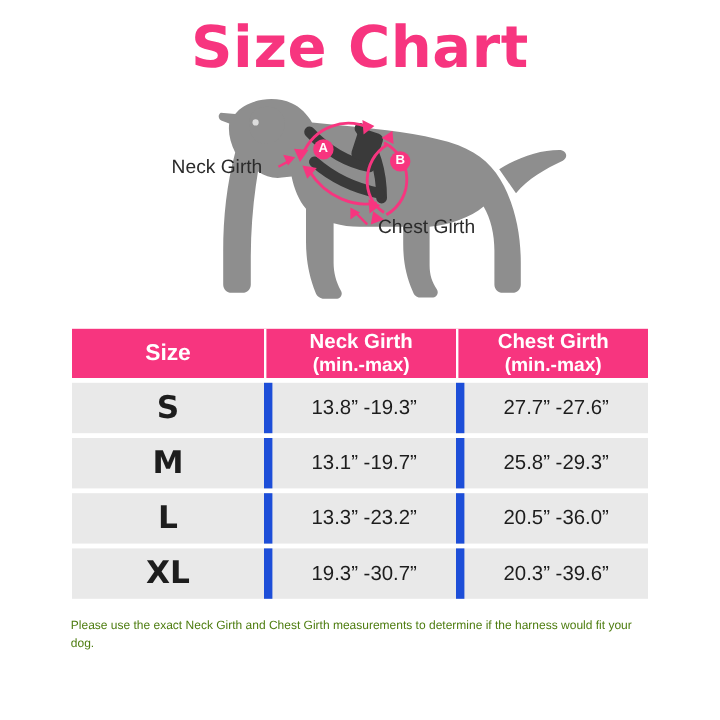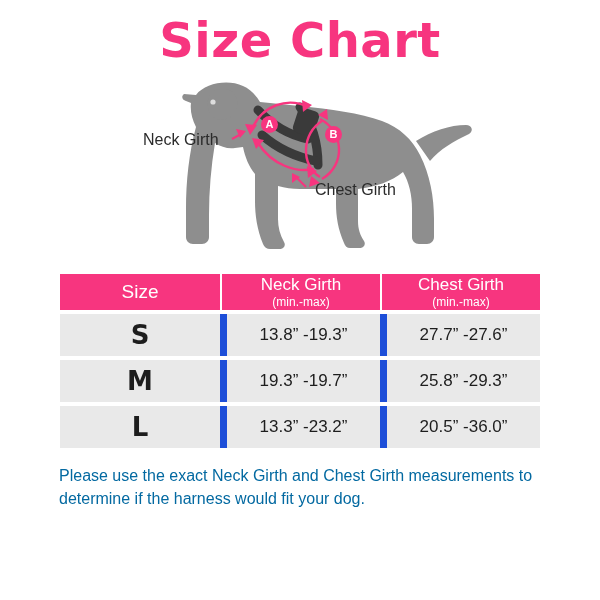--- a/index.html
+++ b/index.html
@@ -79,28 +79,28 @@
   .table th, .table td {
     padding: 0;
     text-align: center;
     vertical-align: middle;
   }
   thead th {
     background: #f7357f;
     color: #ffffff;
     height: 26px;
     font-size: 16px;
-    font-weight: normal;
+    font-weight: bold;
     border-left: 2px solid #ffffff;
     font-family: "Liberation Sans", sans-serif;
   }
   thead th:first-child { border-left: none; }
   thead th .sub {
     display: block;
-    font-size: 12px;
+    font-size: 16px;
     line-height: 1.25;
   }
   thead th .main {
     display: block;
     font-size: 17px;
     line-height: 1.25;
   }
   thead th.size-head .main { font-size: 19px; }
 
   tbody td {
@@ -116,22 +116,22 @@
     font-weight: bold;
     font-family: "DejaVu Sans", sans-serif;
   }
   tbody td.val-cell {
     font-size: 17px;
   }
 
   .footnote {
     width: 482px;
     margin: 12px auto 0 auto;
-    font-size: 16px;
-    color: #0369a1;
+    font-size: 10px;
+    color: #4d7c0f;
     line-height: 1.45;
     font-family: "Liberation Sans", sans-serif;
   }
 </style>
 </head>
 <body>
 
 <div class="page">
 
   <h1 class="title">Size Chart</h1>
@@ -254,26 +254,31 @@
       </tr>
     </thead>
     <tbody>
       <tr>
         <td class="size-cell">S</td>
         <td class="val-cell">13.8” -19.3”</td>
         <td class="val-cell">27.7” -27.6”</td>
       </tr>
       <tr>
         <td class="size-cell">M</td>
-        <td class="val-cell">19.3” -19.7”</td>
+        <td class="val-cell">13.1” -19.7”</td>
         <td class="val-cell">25.8” -29.3”</td>
       </tr>
       <tr>
         <td class="size-cell">L</td>
         <td class="val-cell">13.3” -23.2”</td>
         <td class="val-cell">20.5” -36.0”</td>
       </tr>
+      <tr>
+        <td class="size-cell">XL</td>
+        <td class="val-cell">19.3” -30.7”</td>
+        <td class="val-cell">20.3” -39.6”</td>
+      </tr>
     </tbody>
   </table>
 
   <p class="footnote">Please use the exact Neck Girth and Chest Girth measurements to determine if the harness would fit your dog.</p>
 
 </div>
 
 </body></html>

